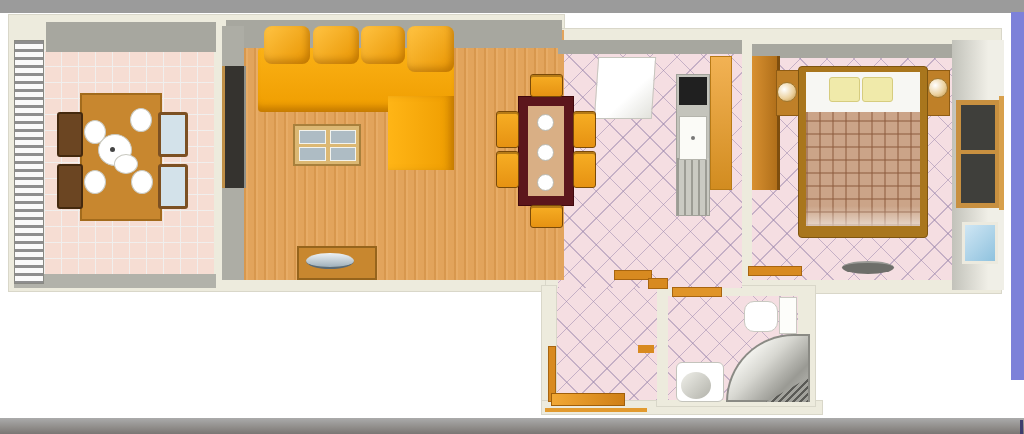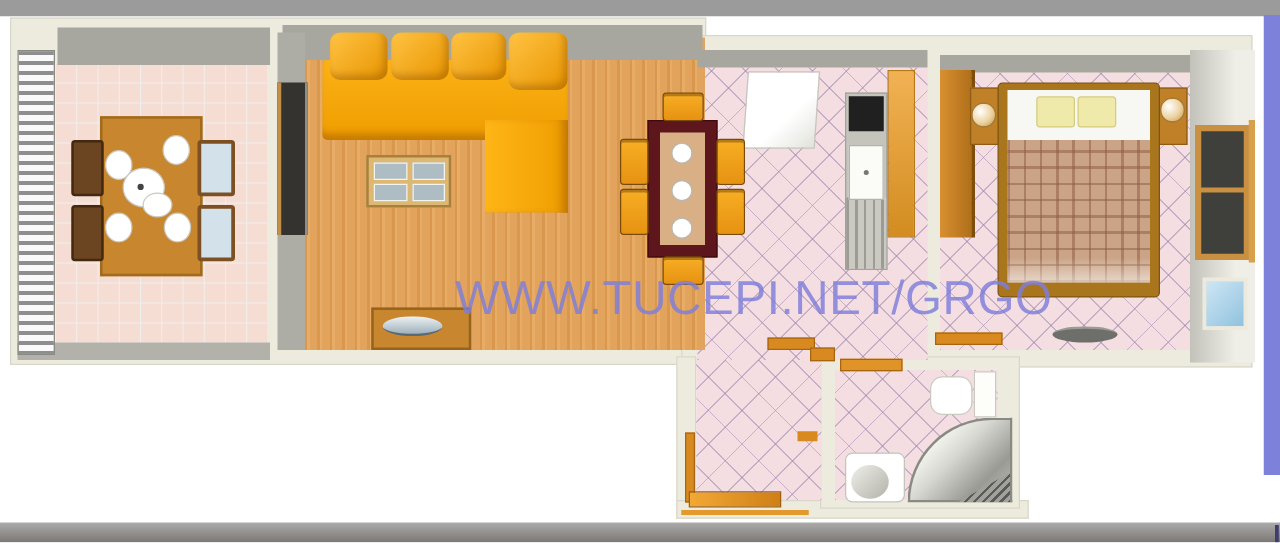--- a/index.html
+++ b/index.html
@@ -272,14 +272,13 @@
   <div class="hall-left-door"></div>
   <div class="hall-bottom-door"></div>
   <div class="hall-door-sill"></div>
   <div class="toilet-bowl"></div>
   <div class="toilet-tank"></div>
   <div class="shower"></div>
   <div class="shower-drain"></div>
   <div class="washbasin"></div>
   <div class="basin-bowl"></div>
 
-  <div class="watermark">WWW.TUCEPI.NET/GRGO</div>
 </div>
 
 </body></html>

